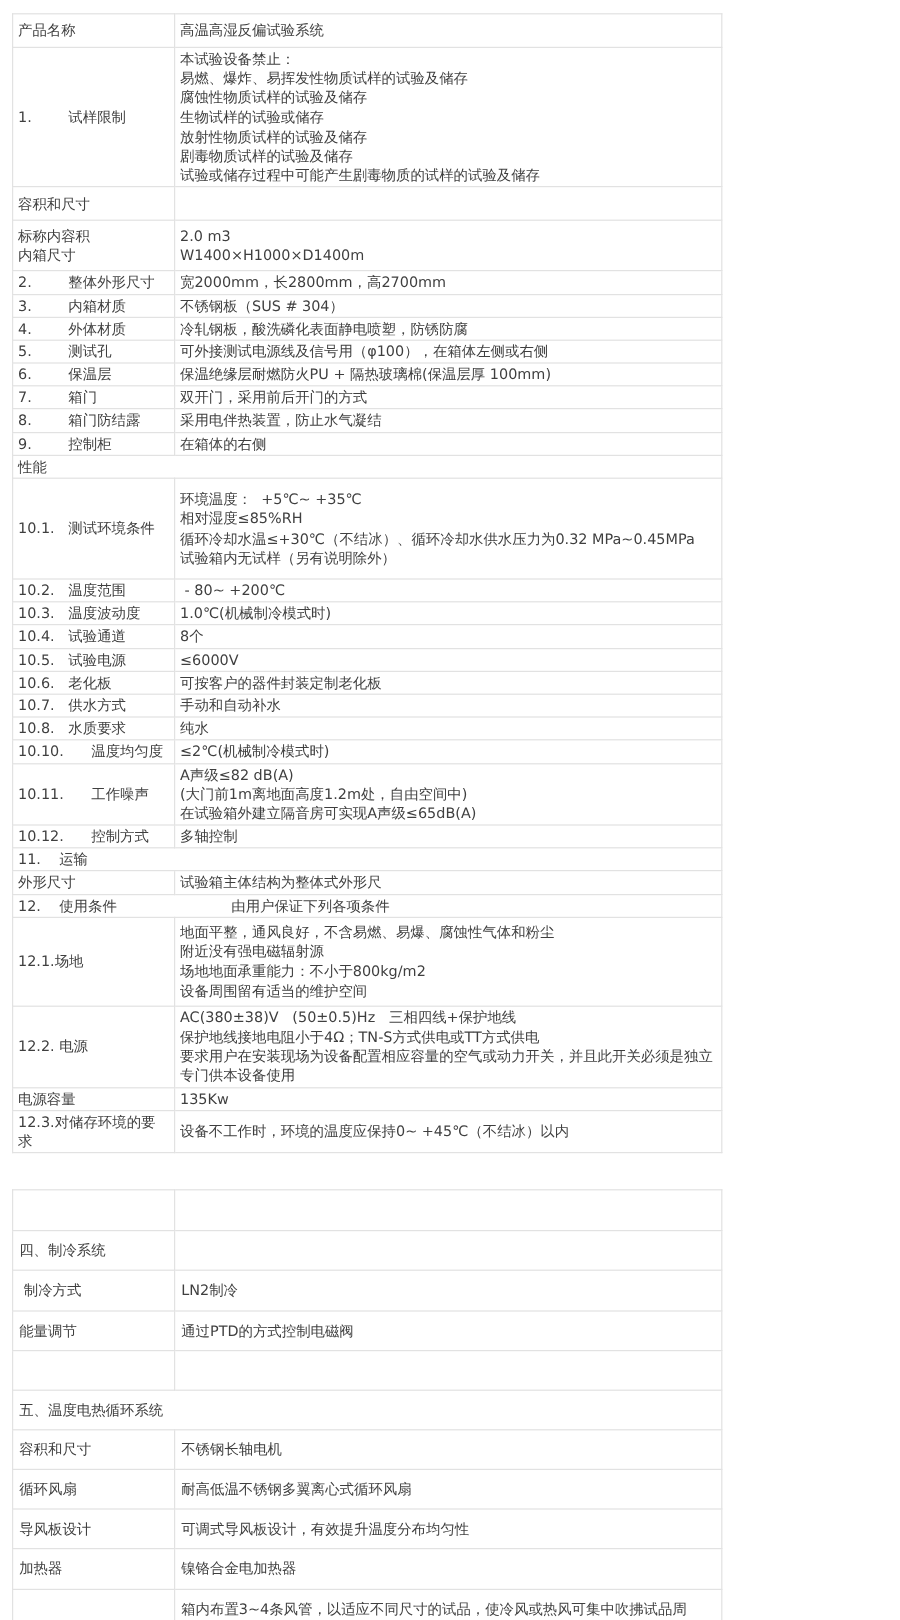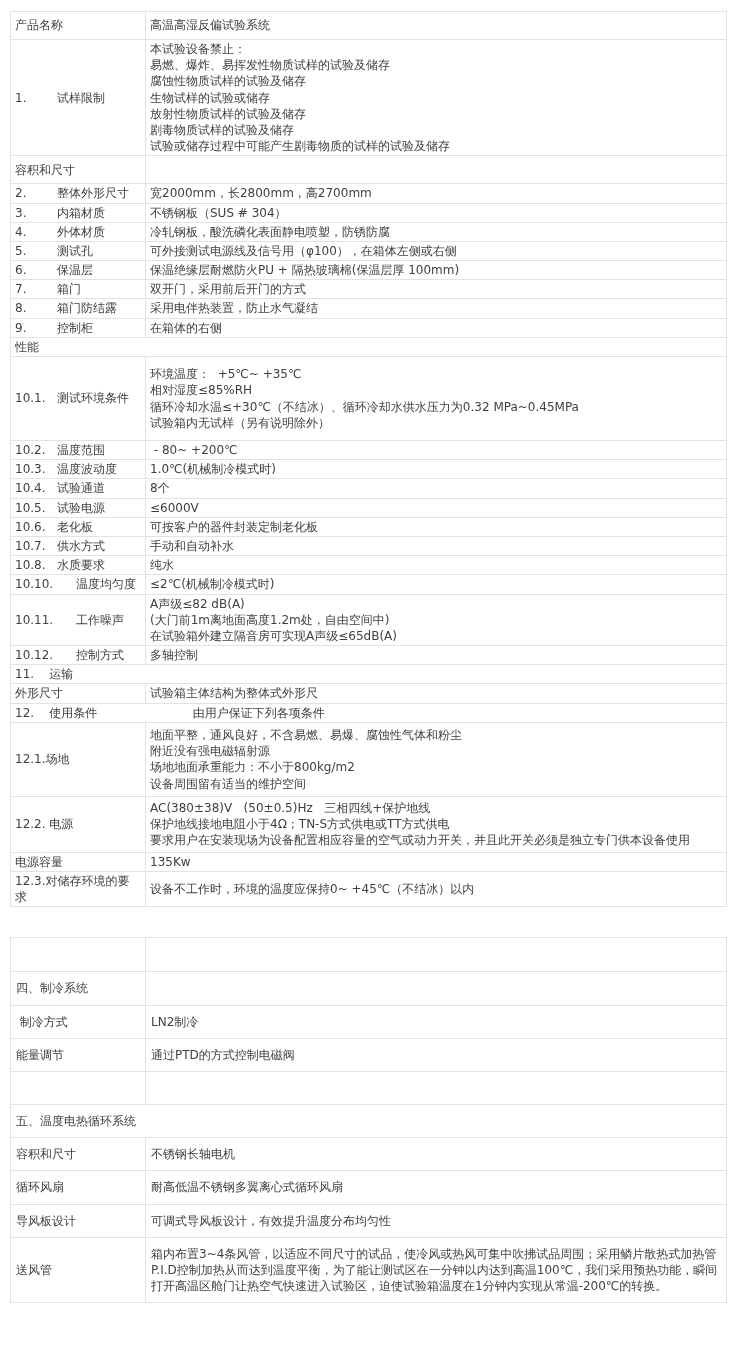--- a/index.html
+++ b/index.html
@@ -1,21 +1,21 @@
 <!DOCTYPE html>
 <html><head>
 <meta charset="utf-8">
 <style>
   html,body{margin:0;padding:0;background:#ffffff;}
   body{
     width:750px;height:1350px;overflow:hidden;
     font-family:"DejaVu Sans","Liberation Sans",sans-serif;
     font-size:12px;color:#3f3f3f;
   }
-  table{border-collapse:collapse;table-layout:fixed;width:717px;margin-left:10px;background:#fff;}
+  table{border-collapse:collapse;table-layout:fixed;width:592px;margin-left:10px;background:#fff;}
   col.c1{width:135px;}
   td{
     border:1px solid #e2e2e2;
     padding:1px 4px;
     vertical-align:middle;
     line-height:1.35;
     white-space:pre-wrap;
     overflow-wrap:break-word;
   }
   table.spec{margin-top:11px;}
@@ -44,20 +44,26 @@
 腐蚀性物质试样的试验及储存
 生物试样的试验或储存
 放射性物质试样的试验及储存
 剧毒物质试样的试验及储存
 试验或储存过程中可能产生剧毒物质的试样的试验及储存</td>
         </tr>
         <tr style="height: 28px;">
           <td class="lc">容积和尺寸</td>
           <td class="vc"></td>
         </tr>
+        <tr style="height: 42px;">
+          <td class="lc">标称内容积
+内箱尺寸</td>
+          <td class="vc">2.0 m3
+W1400×H1000×D1400m</td>
+        </tr>
         <tr>
           <td class="lc">2.        整体外形尺寸</td>
           <td class="vc">宽2000mm，长2800mm，高2700mm</td>
         </tr>
         <tr>
           <td class="lc">3.        内箱材质</td>
           <td class="vc">不锈钢板（SUS # 304）</td>
         </tr>
         <tr>
           <td class="lc">4.        外体材质</td>
@@ -204,18 +210,22 @@
         </tr>
         <tr>
           <td class="lc">循环风扇</td>
           <td class="vc">耐高低温不锈钢多翼离心式循环风扇</td>
         </tr>
         <tr>
           <td class="lc">导风板设计</td>
           <td class="vc">可调式导风板设计，有效提升温度分布均匀性</td>
         </tr>
         <tr>
+          <td class="lc">加热器</td>
+          <td class="vc">镍铬合金电加热器</td>
+        </tr>
+        <tr>
           <td class="lc">送风管</td>
           <td class="vc">箱内布置3~4条风管，以适应不同尺寸的试品，使冷风或热风可集中吹拂试品周围；采用鳞片散热式加热管P.I.D控制加热从而达到温度平衡，为了能让测试区在一分钟以内达到高温100℃，我们采用预热功能，瞬间打开高温区舱门让热空气快速进入试验区，迫使试验箱温度在1分钟内实现从常温-200℃的转换。</td>
         </tr>
       </tbody>
   </table>
 </div>
 
 </body></html>

